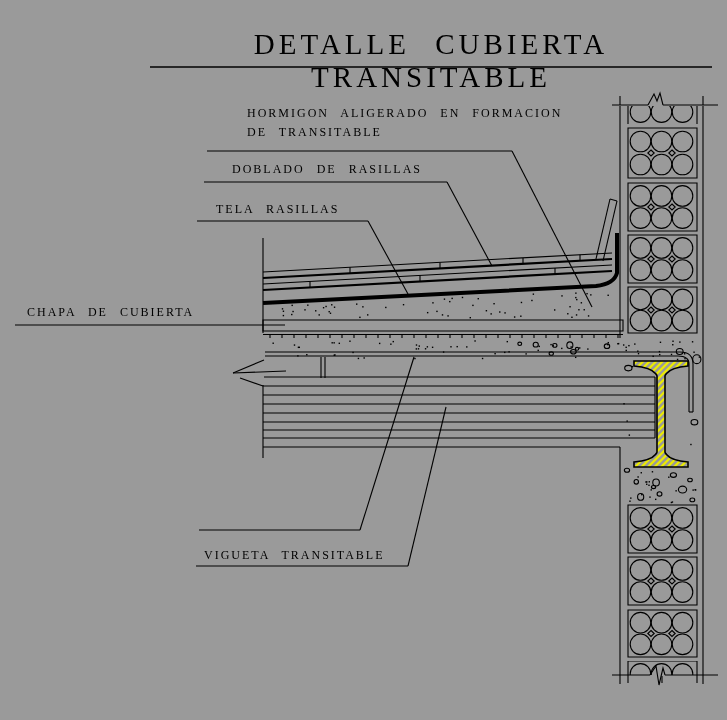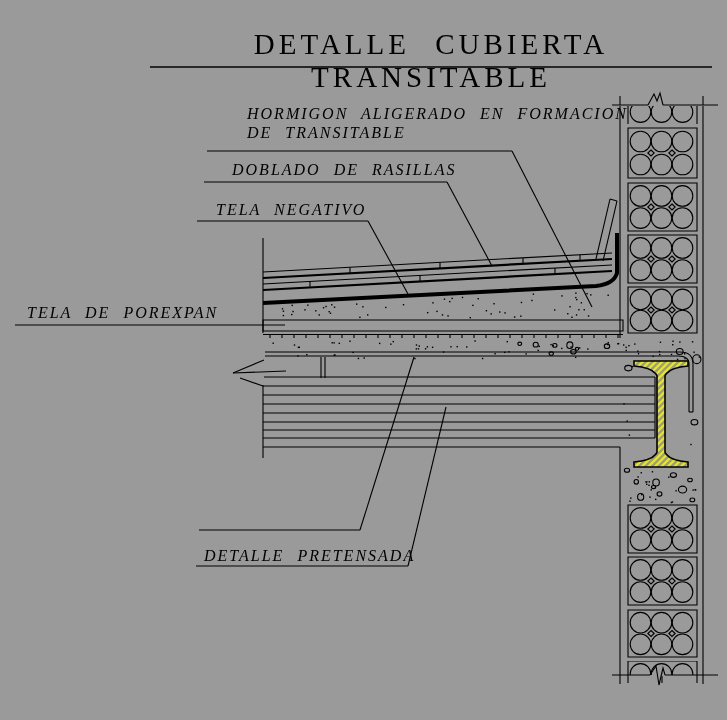--- a/index.html
+++ b/index.html
@@ -10,22 +10,22 @@
   body{background:var(--bg);font-family:"Liberation Serif",serif;}
   .stage{
     position:relative;width:727px;height:720px;background:var(--bg);
     overflow:hidden;color:var(--ink);
   }
   svg{position:absolute;left:0;top:0;}
   svg line, svg path, svg rect, svg circle, svg polyline{vector-effect:non-scaling-stroke;}
   .lbl{
     position:absolute;color:var(--ink);
     font-family:"Liberation Serif",serif;
-    font-size:16px;letter-spacing:2px;word-spacing:7px;
-    white-space:pre;line-height:19px;font-style:italic;
+    font-size:12px;letter-spacing:2px;word-spacing:7px;
+    white-space:pre;line-height:19px;
   }
   .title{
     position:absolute;left:150px;top:28px;width:562px;text-align:center;
     font-size:29px;letter-spacing:4px;word-spacing:14px;color:var(--ink);
     font-family:"Liberation Serif",serif;
   }
 </style>
 </head>
 <body>
 
@@ -512,19 +512,19 @@
         </g>
     </g>
   </svg>
 
   <div class="title">DETALLE CUBIERTA TRANSITABLE</div>
 
   <div class="lbl" style="left:247px;top:104px;"><span>HORMIGON ALIGERADO EN FORMACION</span><br><span>DE TRANSITABLE</span></div>
 
   <div class="lbl" style="left:232px;top:160px;">DOBLADO DE RASILLAS</div>
 
-  <div class="lbl" style="left:216px;top:200px;">TELA NEGATIVO</div>
-
-  <div class="lbl" style="left:27px;top:303px;">TELA DE POREXPAN</div>
-
-
-  <div class="lbl" style="left:204px;top:546px;">DETALLE PRETENSADA</div>
+  <div class="lbl" style="left:216px;top:200px;">TELA RASILLAS</div>
+
+  <div class="lbl" style="left:27px;top:303px;">CHAPA DE CUBIERTA</div>
+
+
+  <div class="lbl" style="left:204px;top:546px;">VIGUETA TRANSITABLE</div>
 </div>
 
 </body></html>

